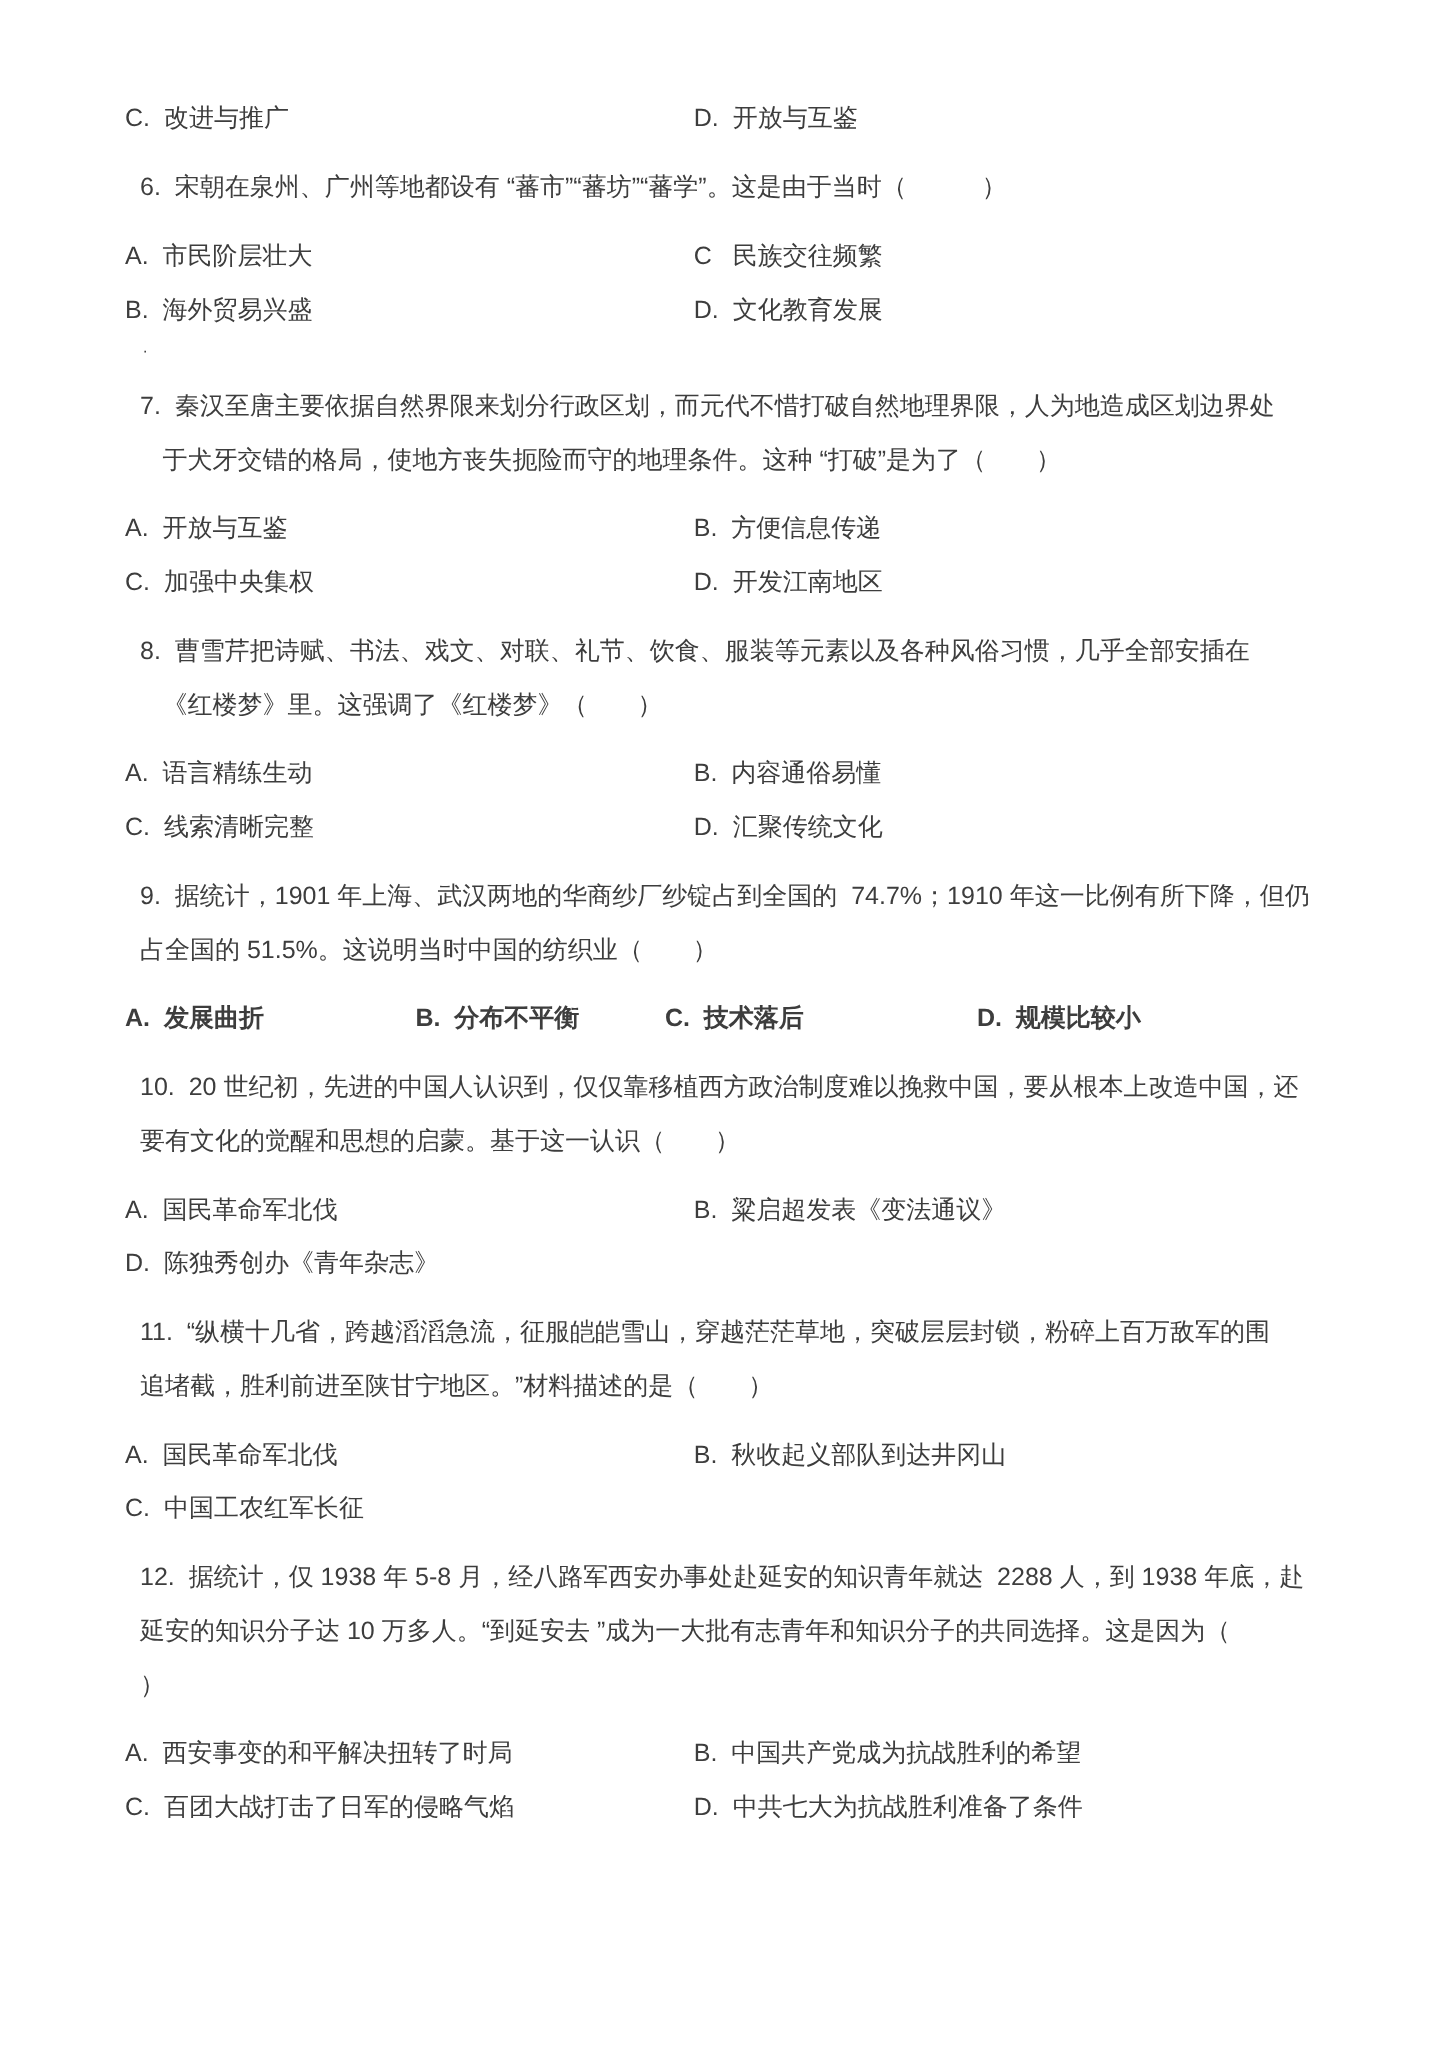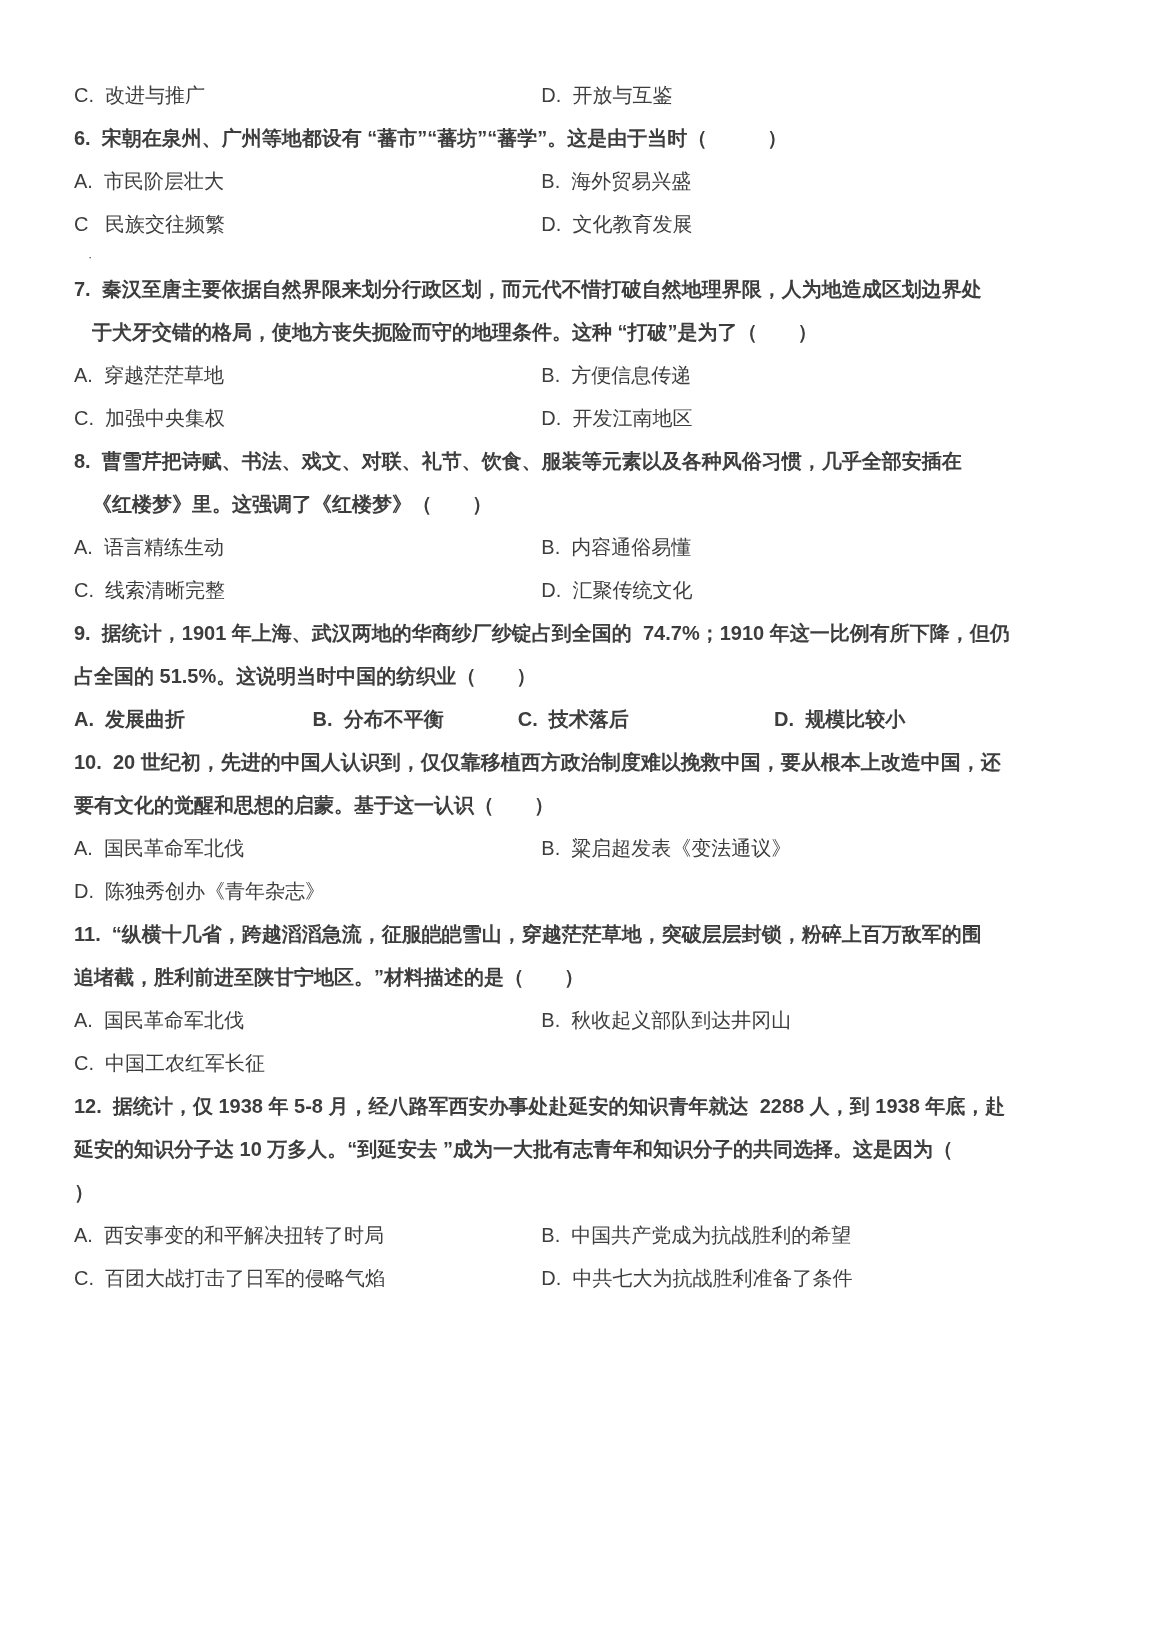--- a/index.html
+++ b/index.html
@@ -9,30 +9,29 @@
   }
   body {
     width: 1158px;
     height: 1638px;
     overflow: hidden;
     font-family: "Liberation Sans", "DejaVu Sans", sans-serif;
     color: #3d3d3d;
     font-size: 20px;
   }
   .page {
-    padding: 74px 98px 0 74px;
+    padding: 74px 98px 0 100px;
     box-sizing: border-box;
     width: 1158px;
   }
   .stem {
-    margin: 0;
+    margin: 12px;
     white-space: pre-wrap;
     line-height: 43px;
     text-align: justify;
-    font-weight: bold;
   }
   .stem.hang {
     padding-left: 18px;
     text-indent: -18px;
   }
   .opts {
     display: grid;
     line-height: 43px;
   }
   .opts.two {
@@ -61,32 +60,32 @@
     <div class="opts two">
       <span class="opt">C.  改进与推广</span>
       <span class="opt">D.  开放与互鉴</span>
     </div>
   </section>
 
   <section>
     <p class="stem">6.  宋朝在泉州、广州等地都设有 “蕃市”“蕃坊”“蕃学”。这是由于当时（　　　）</p>
     <div class="opts two">
       <span class="opt">A.  市民阶层壮大</span>
+      <span class="opt">C   民族交往频繁</span>
       <span class="opt">B.  海外贸易兴盛</span>
-      <span class="opt">C   民族交往频繁</span>
       <span class="opt">D.  文化教育发展</span>
     </div>
     <p class="stray-dot">·</p>
   </section>
 
   <section>
     <p class="stem hang">7.  秦汉至唐主要依据自然界限来划分行政区划，而元代不惜打破自然地理界限，人为地造成区划边界处
 于犬牙交错的格局，使地方丧失扼险而守的地理条件。这种 “打破”是为了（　　）</p>
     <div class="opts two">
-      <span class="opt">A.  穿越茫茫草地</span>
+      <span class="opt">A.  开放与互鉴</span>
       <span class="opt">B.  方便信息传递</span>
       <span class="opt">C.  加强中央集权</span>
       <span class="opt">D.  开发江南地区</span>
     </div>
   </section>
 
   <section>
     <p class="stem hang">8.  曹雪芹把诗赋、书法、戏文、对联、礼节、饮食、服装等元素以及各种风俗习惯，几乎全部安插在
 《红楼梦》里。这强调了《红楼梦》（　　）</p>
     <div class="opts two">

